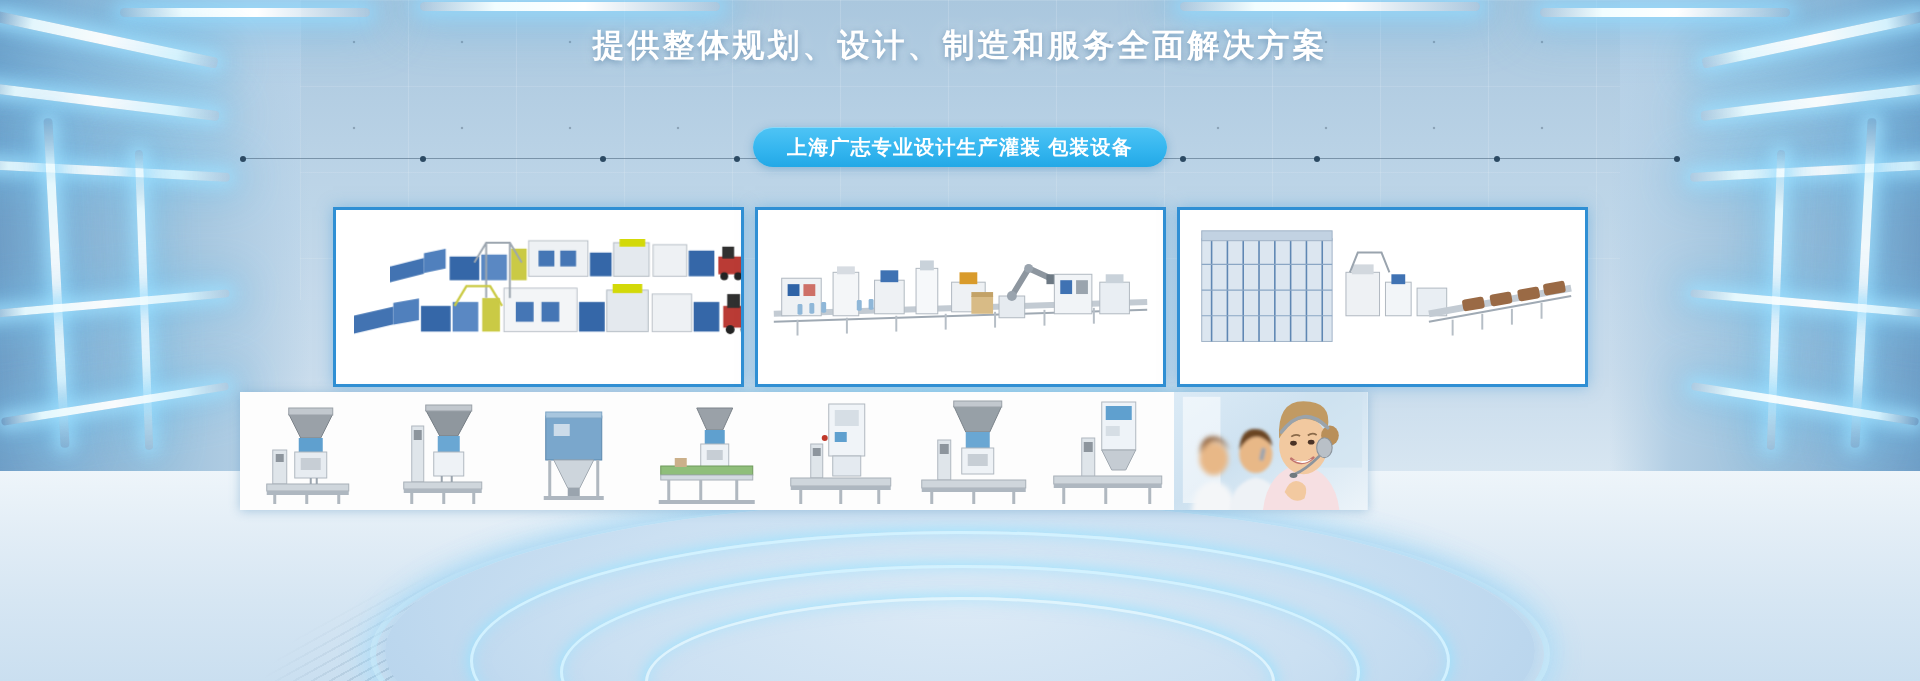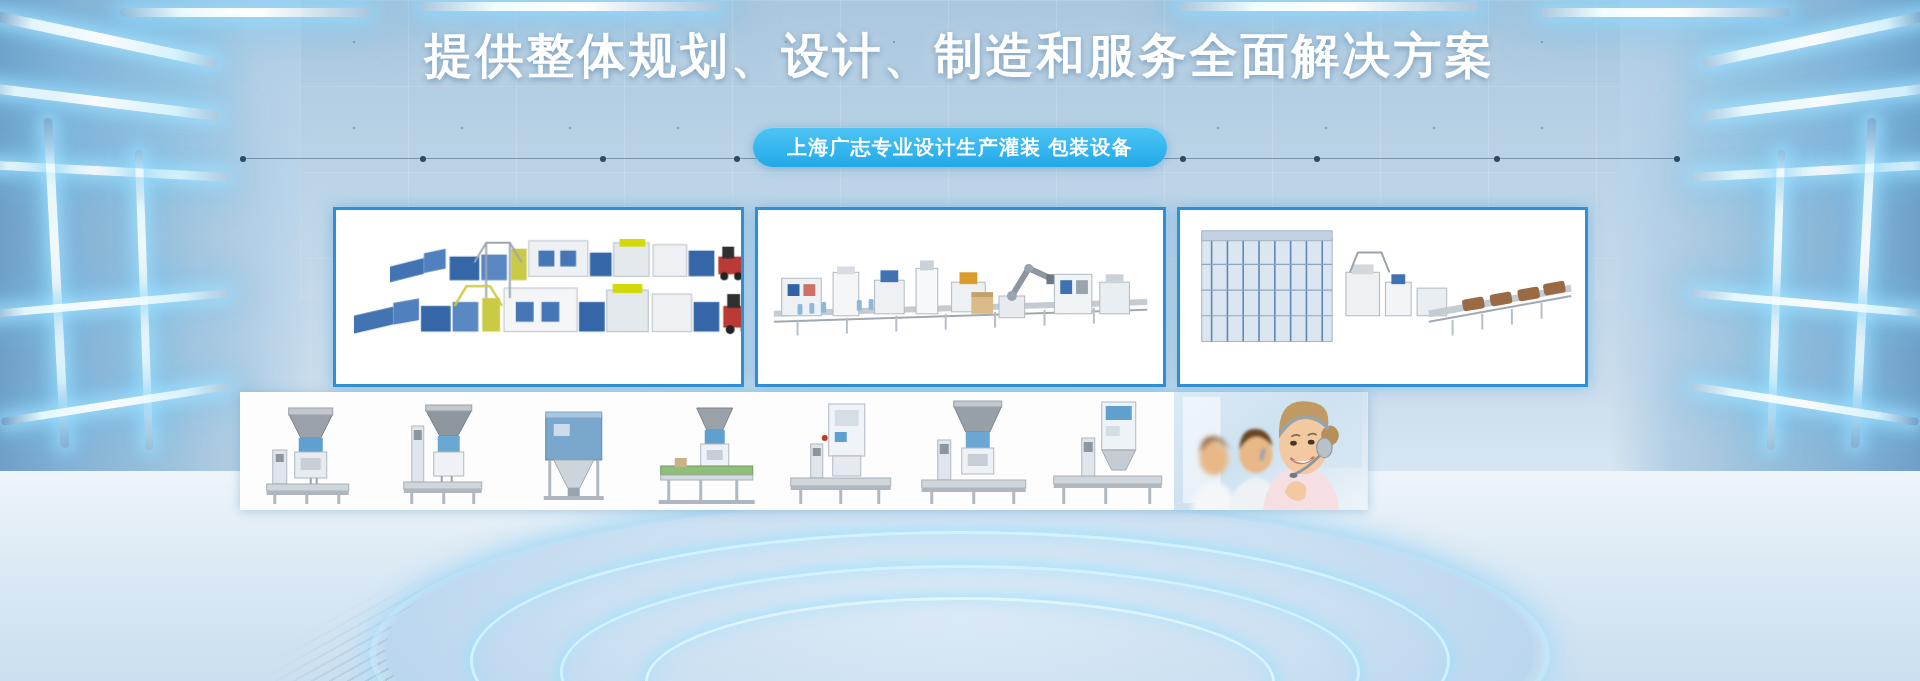--- a/index.html
+++ b/index.html
@@ -106,21 +106,21 @@
     -webkit-mask-image:radial-gradient(ellipse at 100% 100%, #000 42%, transparent 70%);
             mask-image:radial-gradient(ellipse at 100% 100%, #000 42%, transparent 70%);
   }
 
   
   #content { position:absolute; inset:0; }
 
   .headline {
     position:absolute; left:0; right:0; top:24px;
     text-align:center;
-    font-size:48px; font-weight:bold; letter-spacing:3px;
+    font-size:32px; font-weight:bold; letter-spacing:3px;
     color:#ffffff;
     text-shadow:0 2px 6px rgba(60,105,145,.55), 0 0 22px rgba(255,255,255,.35);
     white-space:nowrap;
   }
 
   .subline {
     position:absolute; left:0; right:0; top:87px;
     text-align:center;
     font-size:13.5px; letter-spacing:1.55px;
     color:#eef6fc;

